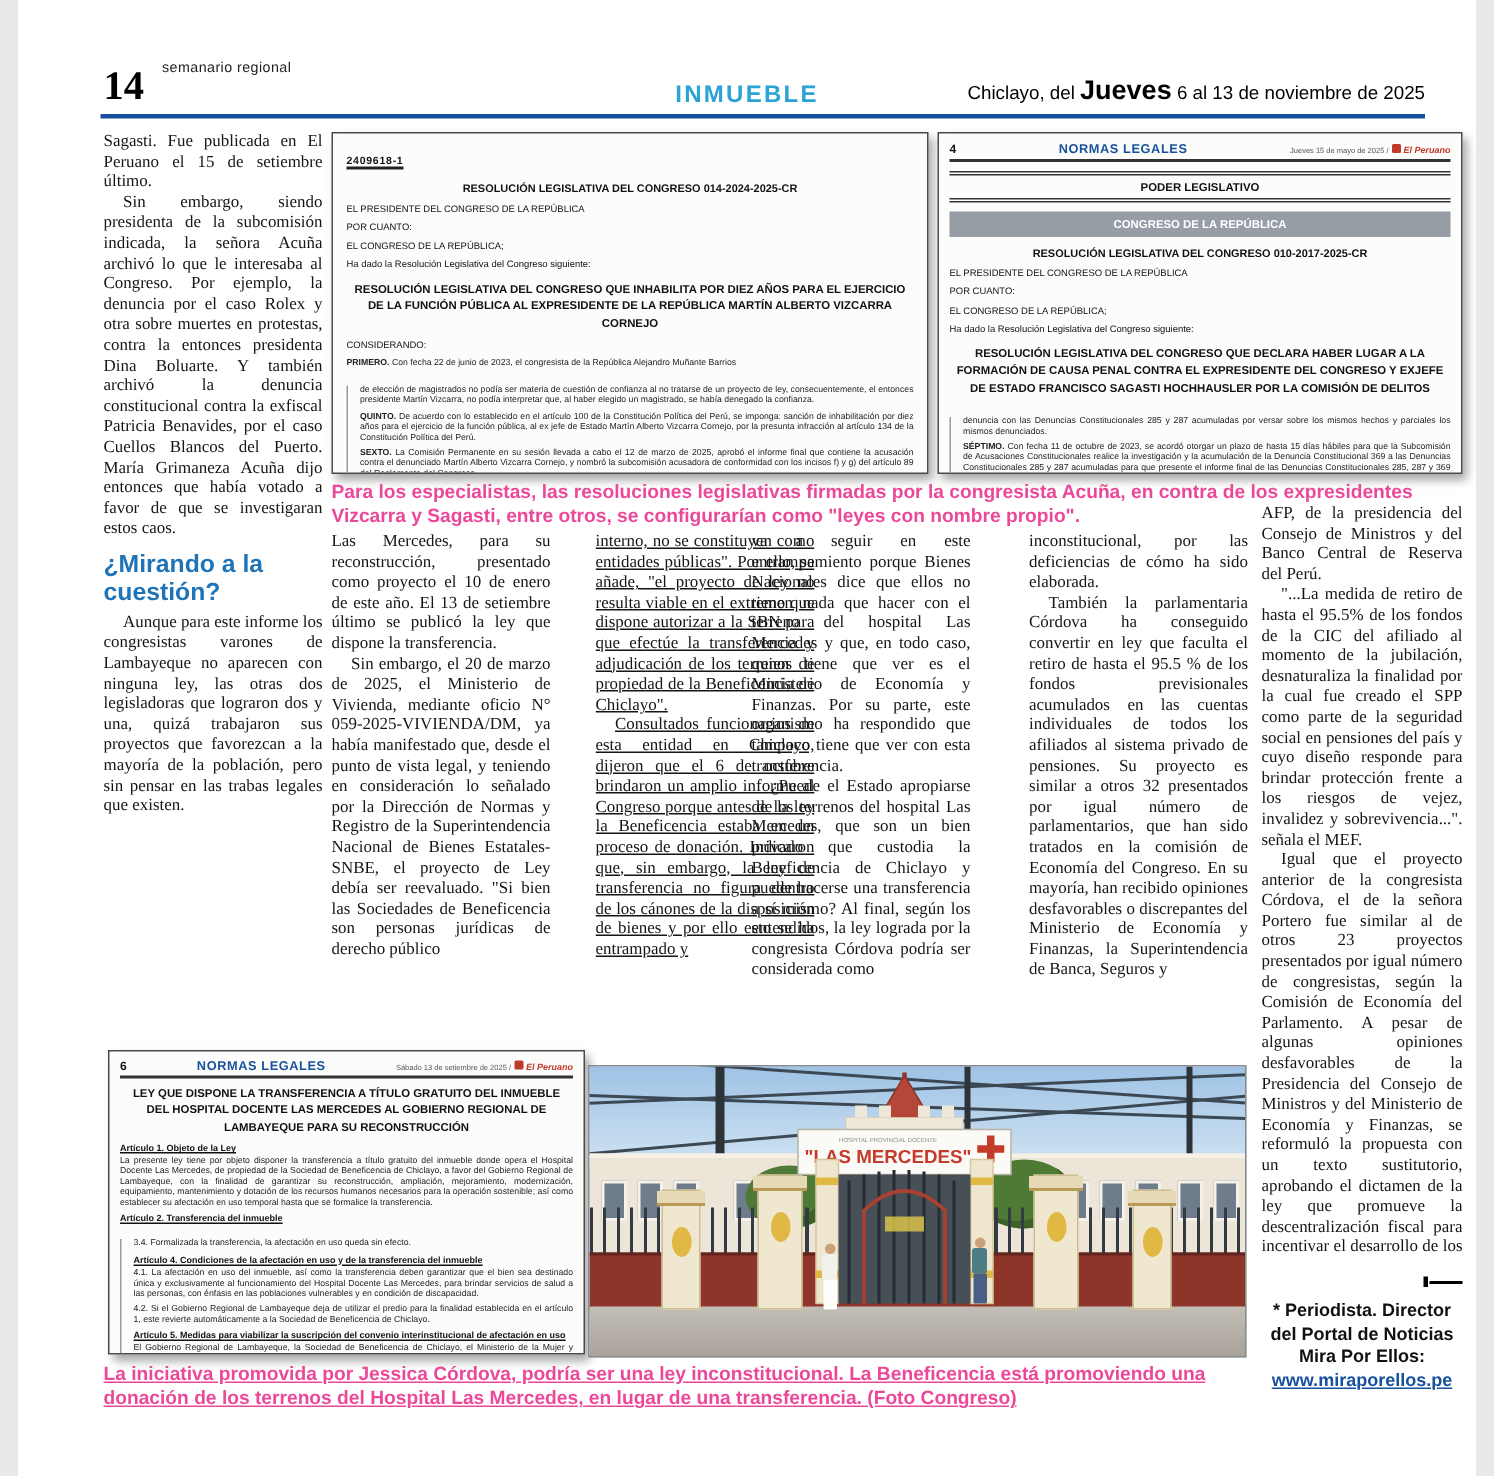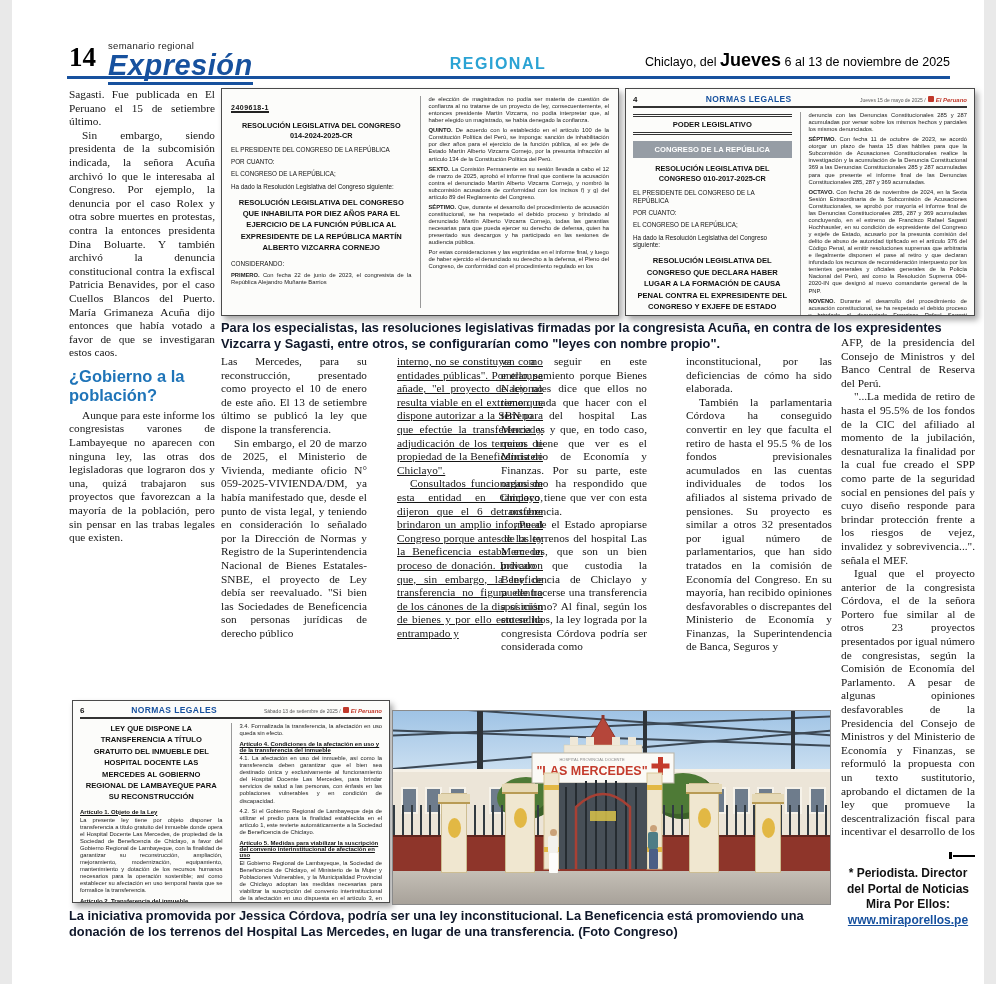--- a/index.html
+++ b/index.html
@@ -27,31 +27,31 @@
   .subhead{font-family:"Liberation Sans",sans-serif;font-weight:bold;font-size:16.5px;line-height:1.15;
            color:#1f74b8;margin:7px 0 4px 0;text-align:left;}
   #col1{left:57px;top:88px;width:146px;height:620px;}
   #col2{left:209px;top:355px;width:146px;height:350px;}
   #col3{left:385px;top:355px;width:146px;height:350px;text-decoration:underline;}
   #col4{left:489px;top:355px;width:146px;height:350px;}
   #col5{left:674px;top:355px;width:146px;height:350px;}
   #col6{left:829px;top:336px;width:134px;height:500px;}
 
   
-  .caption{font-family:"Liberation Sans",sans-serif;font-weight:bold;font-size:12.8px;line-height:1.28;color:#0f172a;}
+  .caption{font-family:"Liberation Sans",sans-serif;font-weight:bold;font-size:12.8px;line-height:1.28;color:#ec4899;}
   #caption-top{left:209px;top:320px;width:754px;}
-  #caption-bottom{left:57px;top:908px;width:766px;}
+  #caption-bottom{left:57px;top:908px;width:766px;text-decoration:underline;}
 
   
   .docscan{background:#fcfcfa;border:1px solid #4a4a4a;box-shadow:3px 4px 6px rgba(0,0,0,.35);
            overflow:hidden;box-sizing:border-box;}
   #doc1{left:209px;top:88px;width:398px;height:228px;padding:7px 9px;}
   #doc2{left:613px;top:88px;width:350px;height:228px;padding:5px 7px;}
   #doc3{left:60px;top:700px;width:318px;height:203px;padding:4px 7px;}
-  .doc-cols{display:flex;gap:8px;height:100%;}
+  .doc-cols{display:flex;gap:8px;height:100%;flex-direction:column;}
   .dcol{flex:1;min-width:0;}
   .divleft{border-left:1px solid #999;padding-left:8px;}
   .doc-id{font-size:7px;font-weight:bold;letter-spacing:.5px;border-bottom:2px solid #222;
           display:inline-block;margin-bottom:5px;}
   .dhead{font-size:7.3px;font-weight:bold;text-align:center;line-height:1.35;margin:3px 6px 5px;}
   .dhead2{font-size:7.6px;font-weight:bold;text-align:center;line-height:1.5;margin:6px 2px;}
   .dline{font-size:6.3px;margin:0 0 4.5px 0;line-height:1.25;}
   .dbody{font-size:5.8px;line-height:1.22;text-align:justify;margin:0 0 3px 0;color:#222;}
   .dbody b{font-weight:bold;}
   .np-header{display:flex;align-items:baseline;border-bottom:2px solid #333;padding-bottom:2px;margin-bottom:4px;}
@@ -95,34 +95,33 @@
   #endmark .tick{display:inline-block;width:3px;height:7px;background:#000;vertical-align:middle;margin-right:1px;}
 </style>
 </head>
 <body>
 
 <div id="page">
 
   <div class="abs" id="page-number">14</div>
   <div class="abs" id="masthead">
     <div class="kicker">semanario regional</div>
-    <div class="title">Expresión</div>
-  </div>
-  <div class="abs" id="section-title">REGIONAL</div>
+  </div>
+  <div class="abs" id="section-title">INMUEBLE</div>
   <div class="abs" id="dateline">
     <span>Chiclayo, del</span>
     <span class="day">Jueves</span>
     <span>6 al 13 de noviembre de 2025</span>
   </div>
   <div class="abs" id="header-rule"></div>
 
   <div class="abs news" id="col1">
     <p>Sagasti. Fue publicada en El Peruano el 15 de setiembre último.</p>
     <p class="ind">Sin embargo, siendo presidenta de la subcomisión indicada, la señora Acuña archivó lo que le interesaba al Congreso. Por ejemplo, la denuncia por el caso Rolex y otra sobre muertes en protestas, contra la entonces presidenta Dina Boluarte. Y también archivó la denuncia constitucional contra la exfiscal Patricia Benavides, por el caso Cuellos Blancos del Puerto. María Grimaneza Acuña dijo entonces que había votado a favor de que se investigaran estos caos.</p>
-    <h2 class="subhead">¿Gobierno a la población?</h2>
+    <h2 class="subhead">¿Mirando a la cuestión?</h2>
     <p class="ind">Aunque para este informe los congresistas varones de Lambayeque no aparecen con ninguna ley, las otras dos legisladoras que lograron dos y una, quizá trabajaron sus proyectos que favorezcan a la mayoría de la población, pero sin pensar en las trabas legales que existen.</p>
   </div>
 
   <div class="abs docscan" id="doc1">
     <div class="doc-cols">
       <div class="dcol">
         <div class="doc-id">2409618-1</div>
         <div class="dhead">RESOLUCIÓN LEGISLATIVA DEL CONGRESO 014-2024-2025-CR</div>
         <p class="dline">EL PRESIDENTE DEL CONGRESO DE LA REPÚBLICA</p>
         <p class="dline">POR CUANTO:</p>

